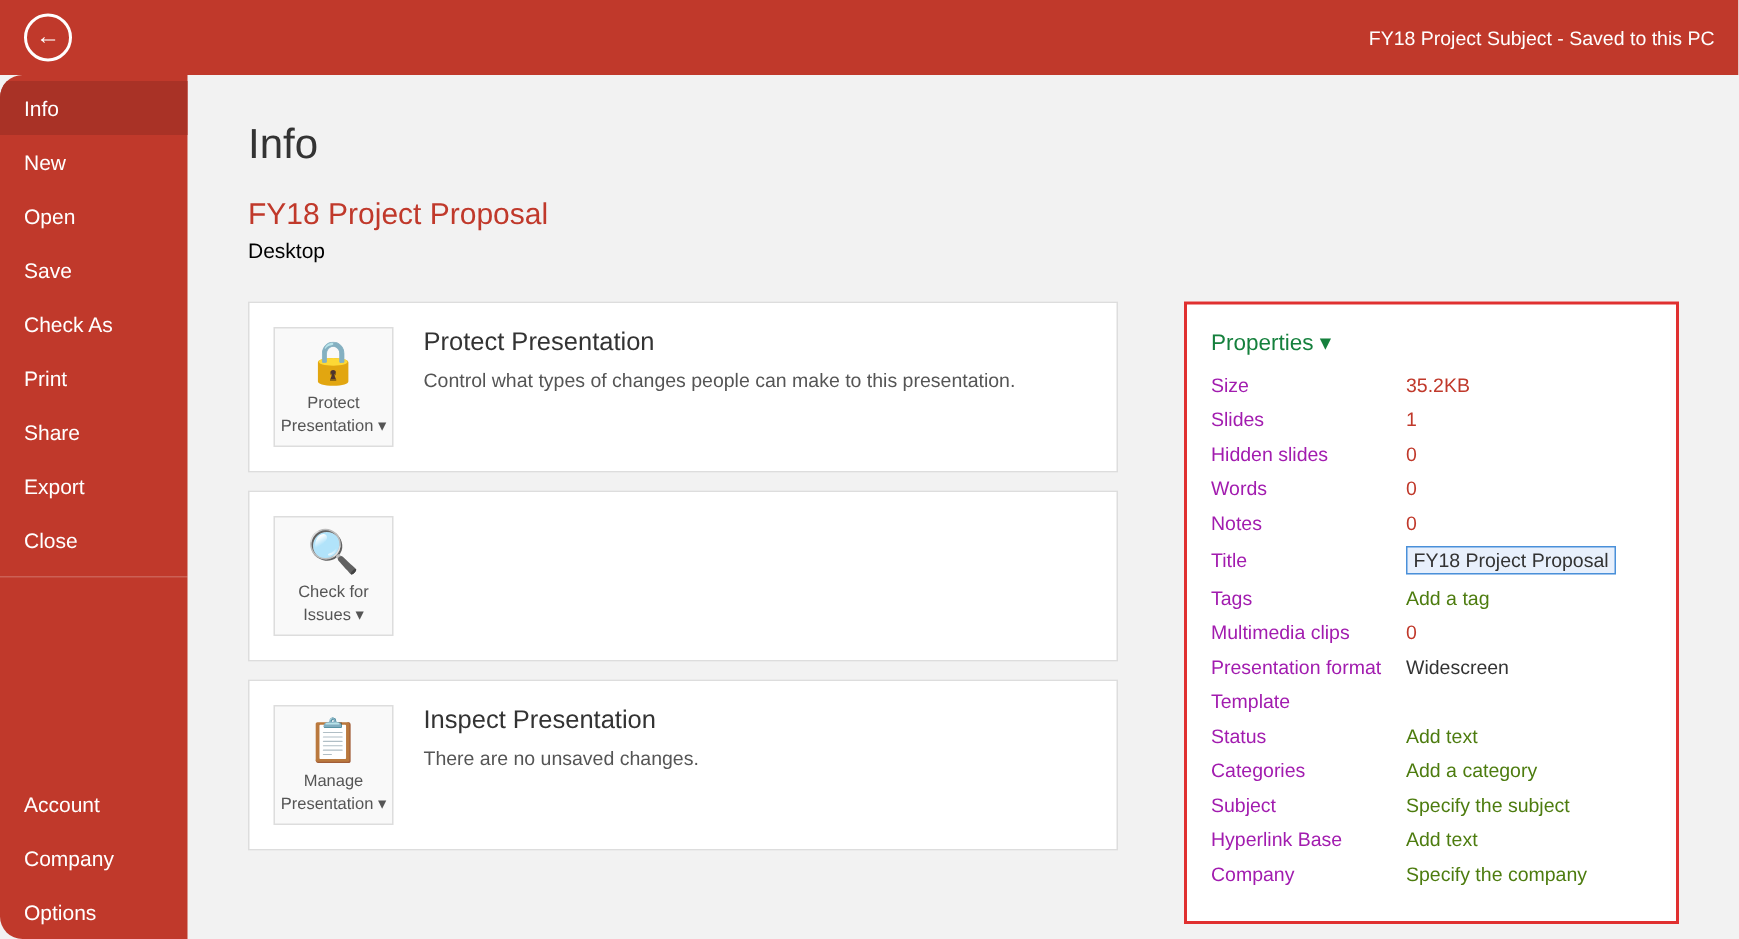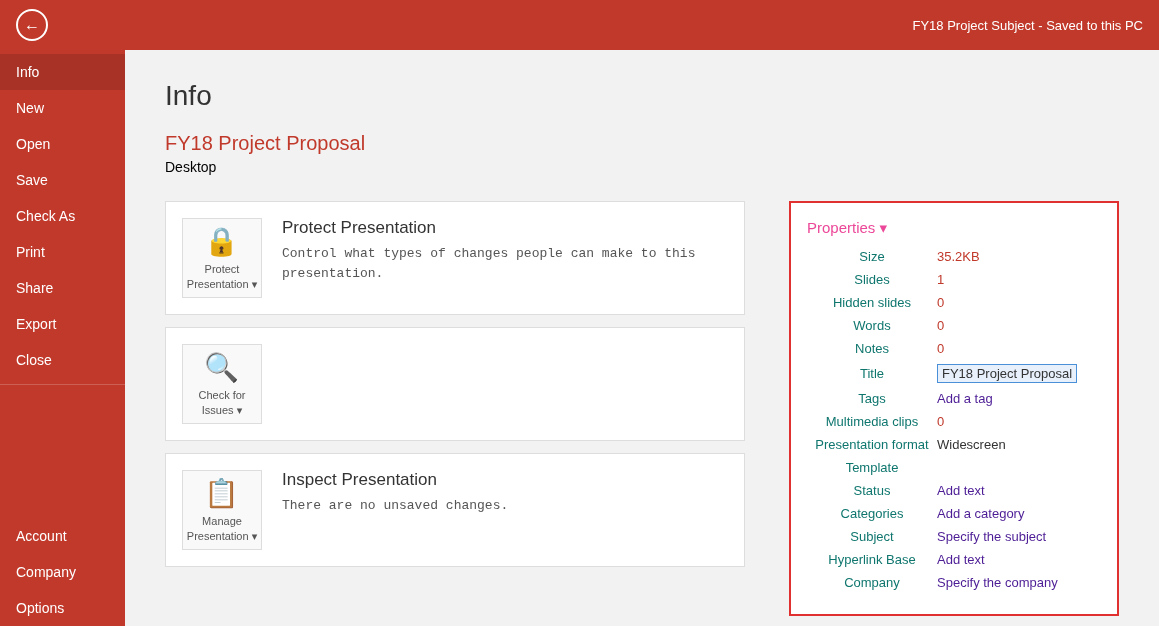--- a/index.html
+++ b/index.html
@@ -25,20 +25,21 @@
       display: flex; align-items: center; justify-content: center;
       cursor: pointer;
       color: #fff;
       font-size: 16px;
     }
 
     .main-layout {
       display: flex;
       flex: 1;
       overflow: hidden;
+      border-radius: 15px;
     }
 
     
     .sidebar {
       width: 125px;
       background: #c0392b;
       display: flex;
       flex-direction: column;
       flex-shrink: 0;
       padding-top: 4px;
@@ -101,50 +102,50 @@
       justify-content: center;
       margin-right: 20px;
       cursor: pointer;
       font-size: 11px;
       color: #555;
       text-align: center;
     }
     .card-icon-box .icon-svg { font-size: 28px; margin-bottom: 4px; }
     .card-body { flex: 1; }
     .card-title { font-size: 17px; color: #333; font-weight: 400; margin-bottom: 6px; }
-    .card-desc { font-size: 13px; color: #555; line-height: 1.5; font-family: Liberation Mono, monospace; }
+    .card-desc { font-size: 13px; color: #555; line-height: 1.5; }
     .card-desc ul { padding-left: 16px; margin-top: 4px; }
     .card-desc li { list-style: square; color: #888; font-size: 13px; margin-top: 2px; }
 
     
     .properties-panel {
       width: 330px;
       flex-shrink: 0;
       border: 2px solid #e03030;
       background: #fff;
       padding: 16px;
       margin-left: 30px;
       align-self: flex-start;
     }
     .properties-title {
       font-size: 15px;
-      color: #ec4899;
+      color: #15803d;
       margin-bottom: 12px;
       font-weight: 400;
       cursor: pointer;
     }
     .prop-row {
       display: flex;
       align-items: center;
       margin-bottom: 8px;
       font-size: 13px;
     }
-    .prop-label { width: 130px; color: #0f766e; flex-shrink: 0; text-align: center; }
+    .prop-label { width: 130px; color: #a21caf; flex-shrink: 0; }
     .prop-value { color: #c0392b; }
-    .prop-value.muted { color: #4c1d95; font-style: normal; }
+    .prop-value.muted { color: #4d7c0f; font-style: normal; }
     .prop-value.input-like {
       border: 1px solid #4a90d9;
       padding: 1px 4px;
       color: #333;
       background: #e8f0fc;
       min-width: 120px;
     }
 
     .content-inner {
       display: flex;

